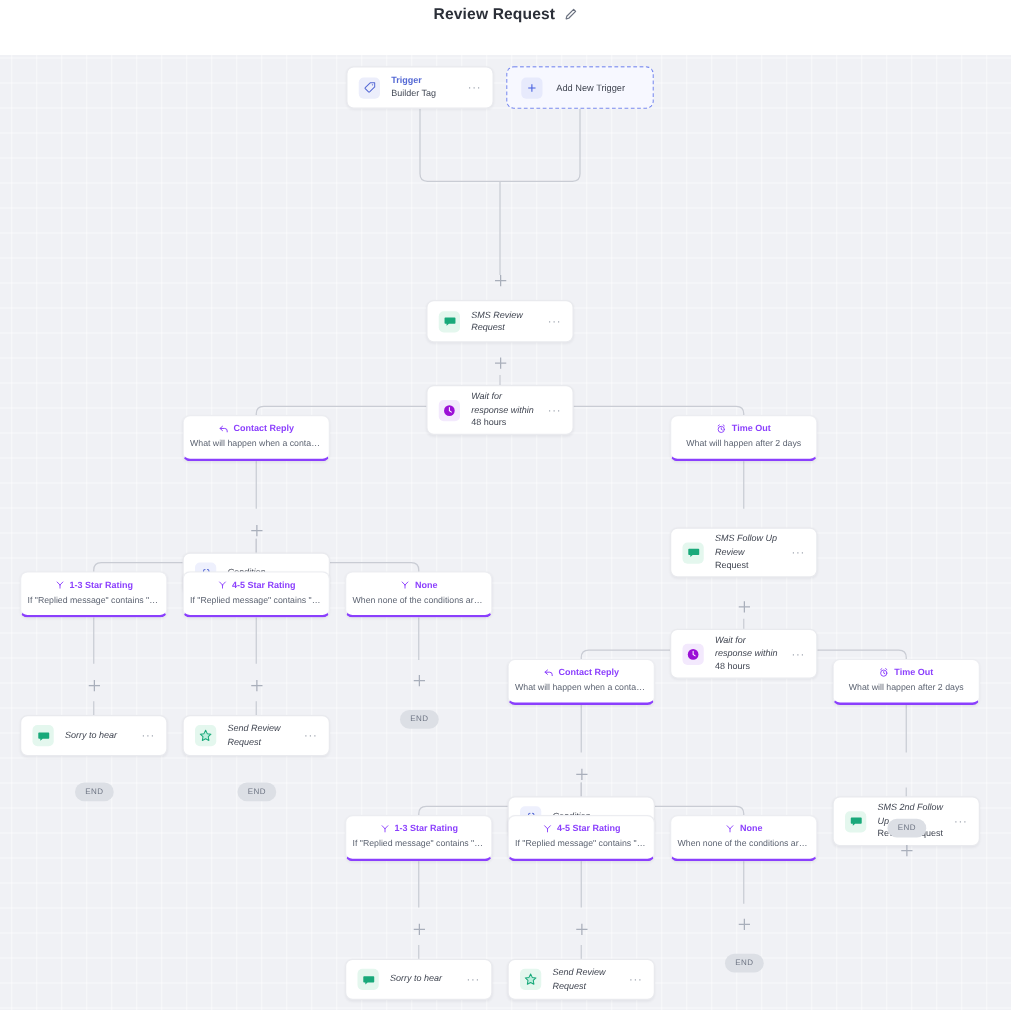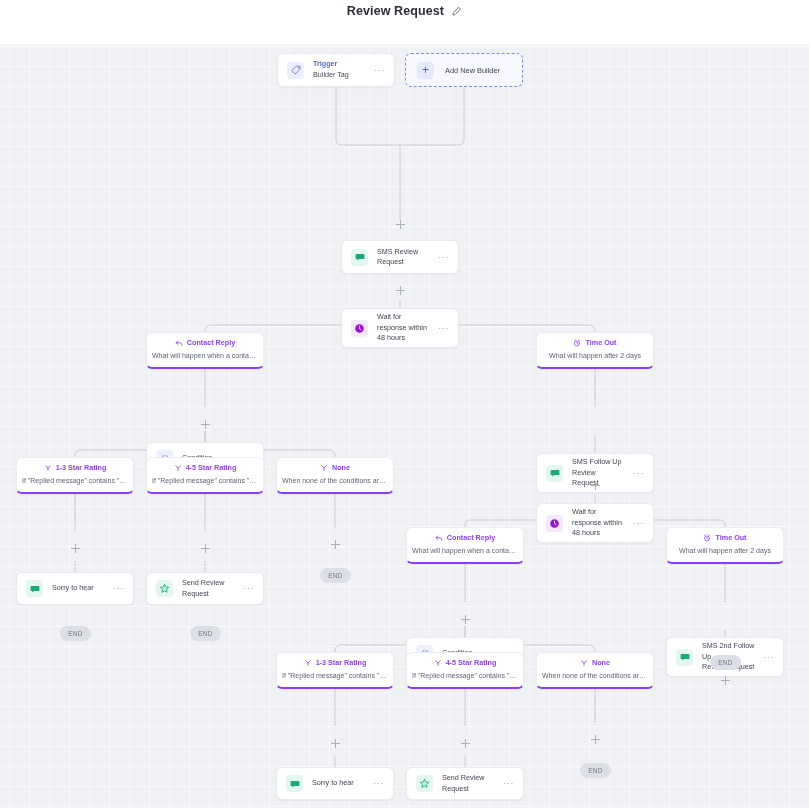--- a/index.html
+++ b/index.html
@@ -63,21 +63,21 @@
     display: flex; align-items: center;
     padding: 0 9px;
     cursor: pointer;
   }
   .node .ico {
     width: 17px; height: 17px; border-radius: 4px; flex: 0 0 auto;
     display: flex; align-items: center; justify-content: center;
     margin-right: 9px;
   }
   .node .txt { flex: 1 1 auto; min-width: 0; }
-  .node .t1 { font-size: 7.2px; color: #3f4450; line-height: 1.45; }
+  .node .t1 { font-size: 7.2px; color: #3f4450; line-height: 1.45; font-style: italic; }
   .node .t2 { font-size: 7.2px; color: #3f4450; line-height: 1.45; }
   .node .trig-1 { font-size: 7.2px; color: #5468d4; font-weight: bold; line-height: 1.5; }
   .node .trig-2 { font-size: 7.2px; color: #444a57; line-height: 1.5; }
   .dots {
     flex: 0 0 auto; color: #9aa0ac; font-size: 9px; letter-spacing: .6px;
     margin-left: 6px; line-height: 1;
   }
 
   .ico.indigo { background: #eceefb; }
   .ico.green  { background: #e4f7ee; }
@@ -222,21 +222,21 @@
         </span>
         <span class="txt">
           <div class="trig-1">Trigger</div>
           <div class="trig-2">Builder Tag</div>
         </span>
         <span class="dots">···</span>
       </div>
 
       <div class="add-trigger" style="left:405px; top:9px; width:118px; height:34px;">
         <span class="plusbox">+</span>
-        <span class="at-label">Add New Builder</span>
+        <span class="at-label">Add New Trigger</span>
       </div>
 
       <div class="plus" style="left:396px; top:176px;"></div>
 
       <div class="node" style="left:341px; top:196px; width:118px; height:34px;">
         <span class="ico green">
           <svg class="i" width="10" height="10" viewBox="0 0 16 16" fill="#19a97a">
             <path d="M2 3.2h12a1 1 0 011 1v6a1 1 0 01-1 1H6.6L3.6 13.6V11.2H2a1 1 0 01-1-1v-6a1 1 0 011-1z"></path>
           </svg>
         </span>
@@ -360,21 +360,21 @@
           </svg>
         </span>
         <span class="txt t1">Send Review Request</span>
         <span class="dots">···</span>
       </div>
 
       <div class="endpill" style="left:320px; top:524px;">END</div>
       <div class="endpill" style="left:60px; top:582px;">END</div>
       <div class="endpill" style="left:190px; top:582px;">END</div>
 
-      <div class="node" style="left:536px; top:409px; width:118px; height:40px;">
+      <div class="node" style="left:536px; top:378px; width:118px; height:40px;">
         <span class="ico green">
           <svg class="i" width="10" height="10" viewBox="0 0 16 16" fill="#19a97a">
             <path d="M2 3.2h12a1 1 0 011 1v6a1 1 0 01-1 1H6.6L3.6 13.6V11.2H2a1 1 0 01-1-1v-6a1 1 0 011-1z"></path>
           </svg>
         </span>
         <span class="txt">
           <div class="t1">SMS Follow Up Review</div>
           <div class="t2">Request</div>
         </span>
         <span class="dots">···</span>

